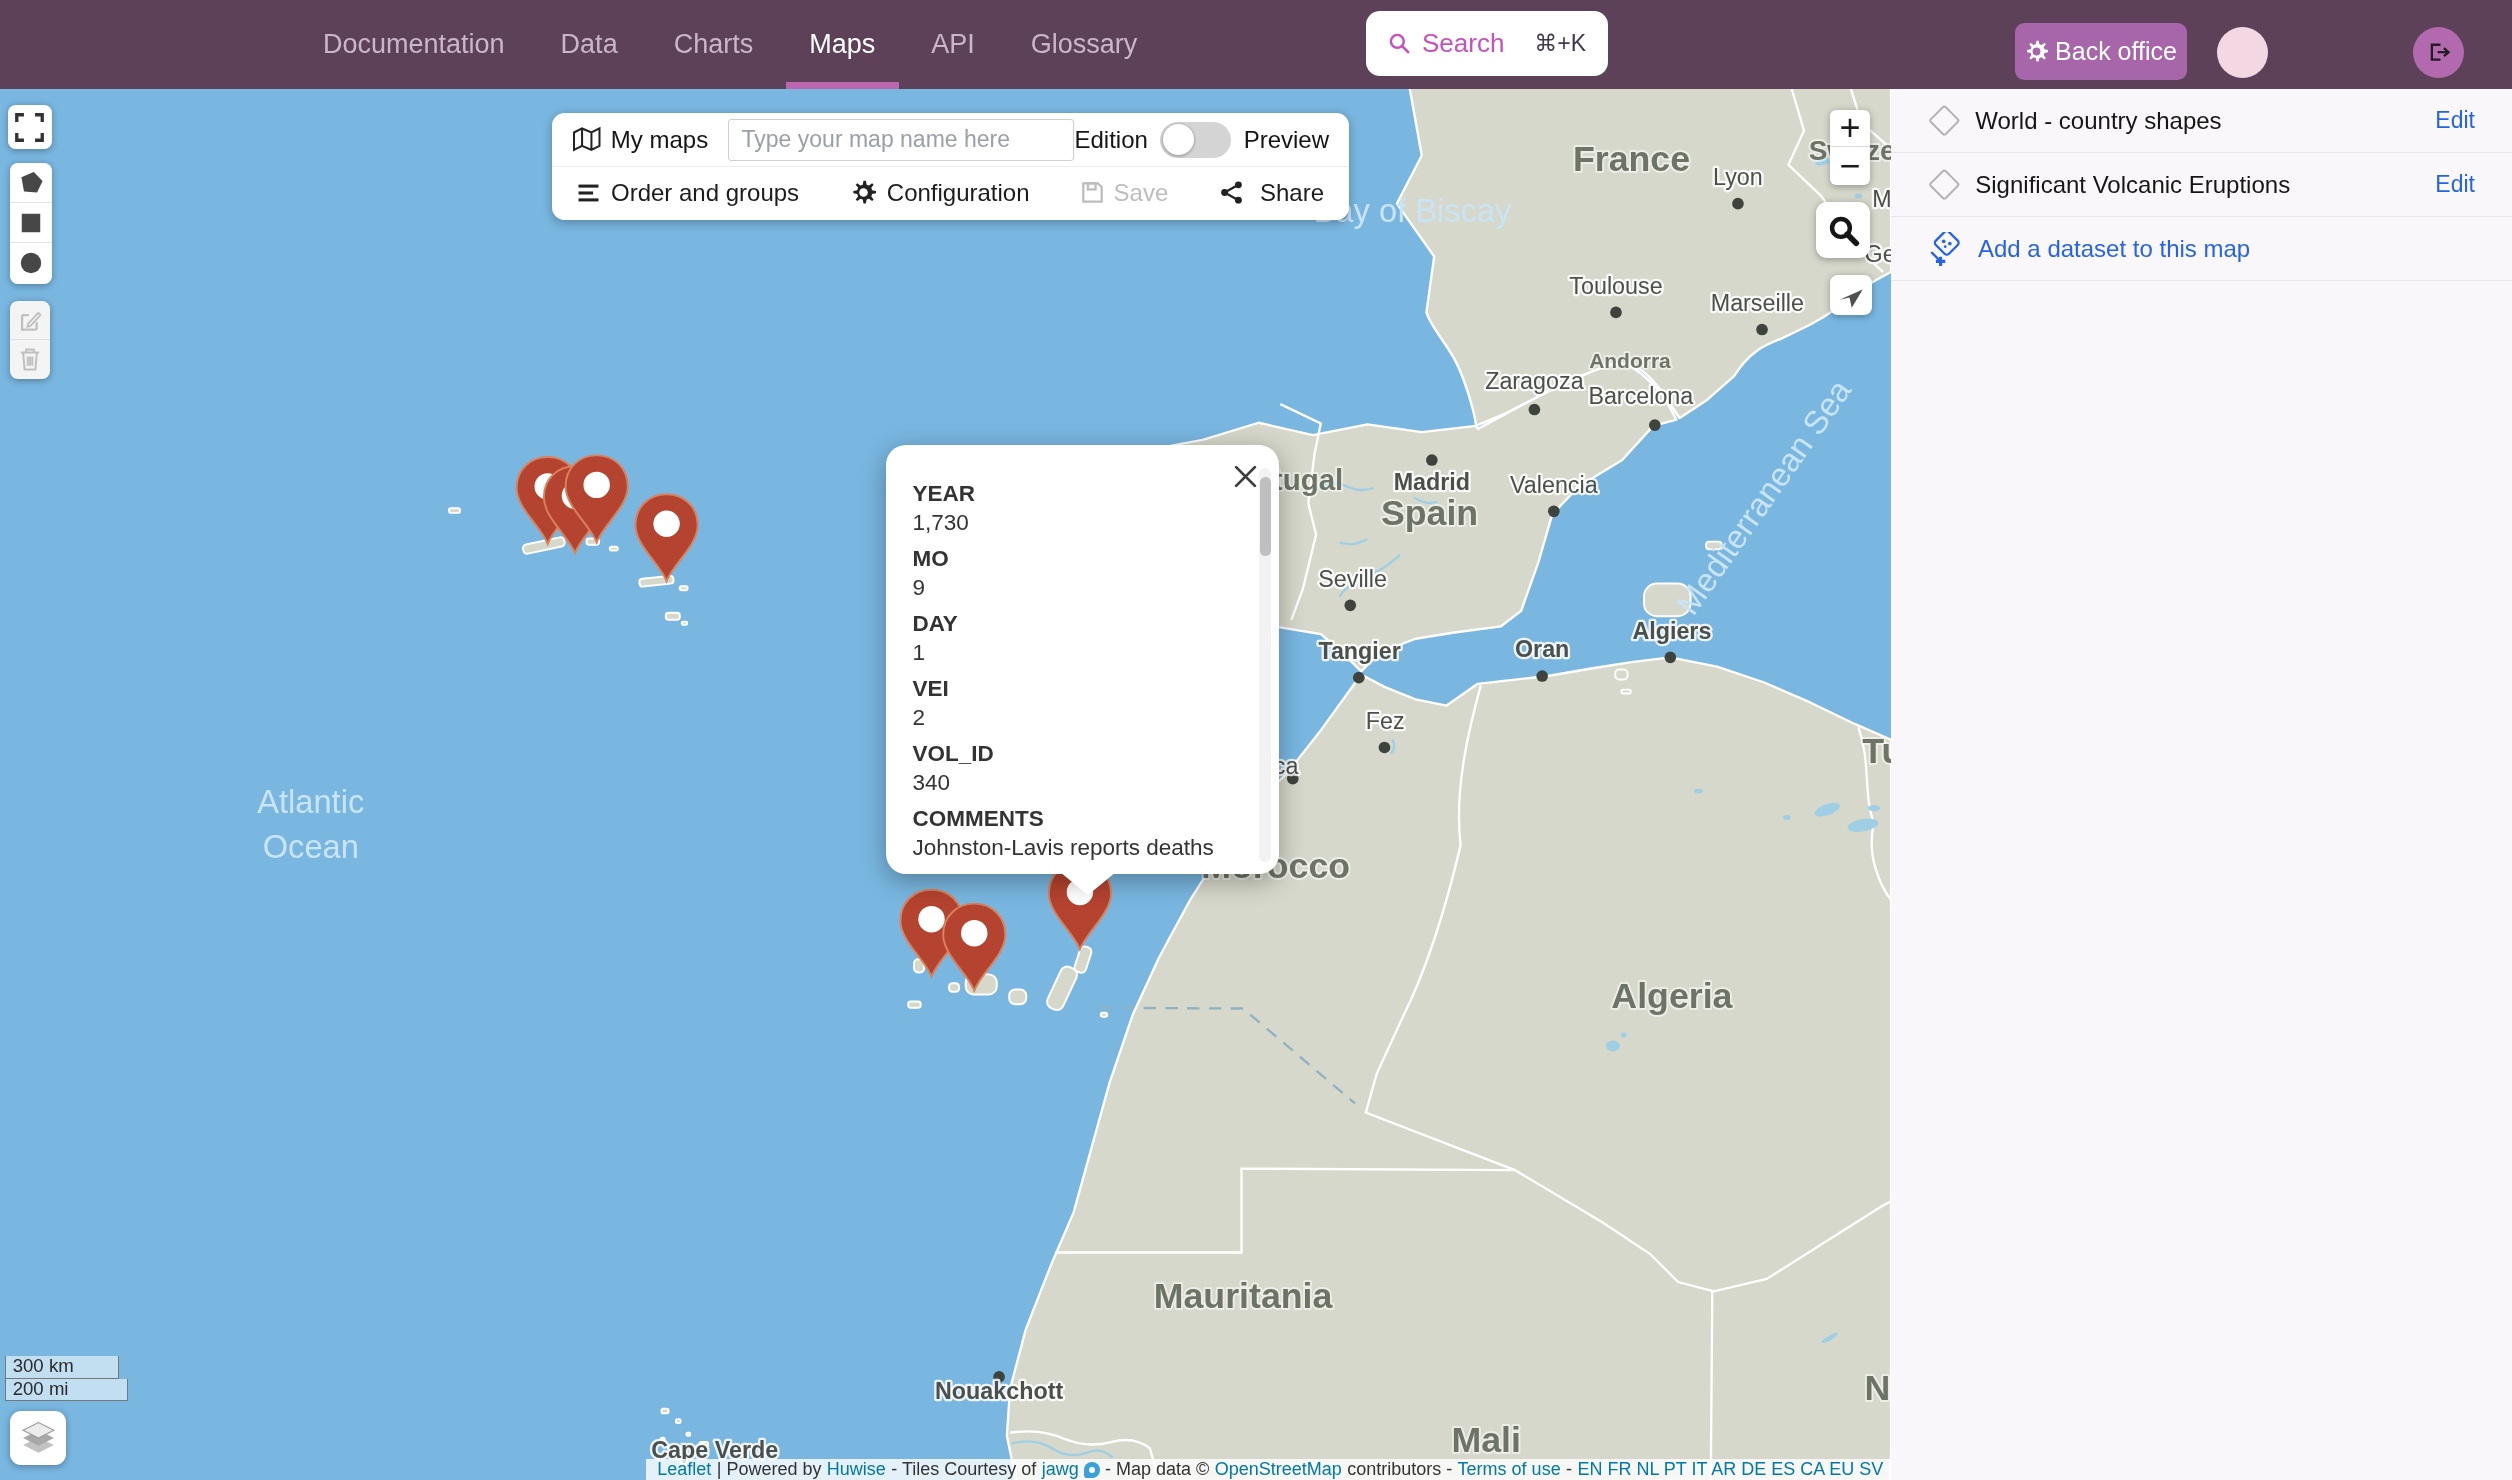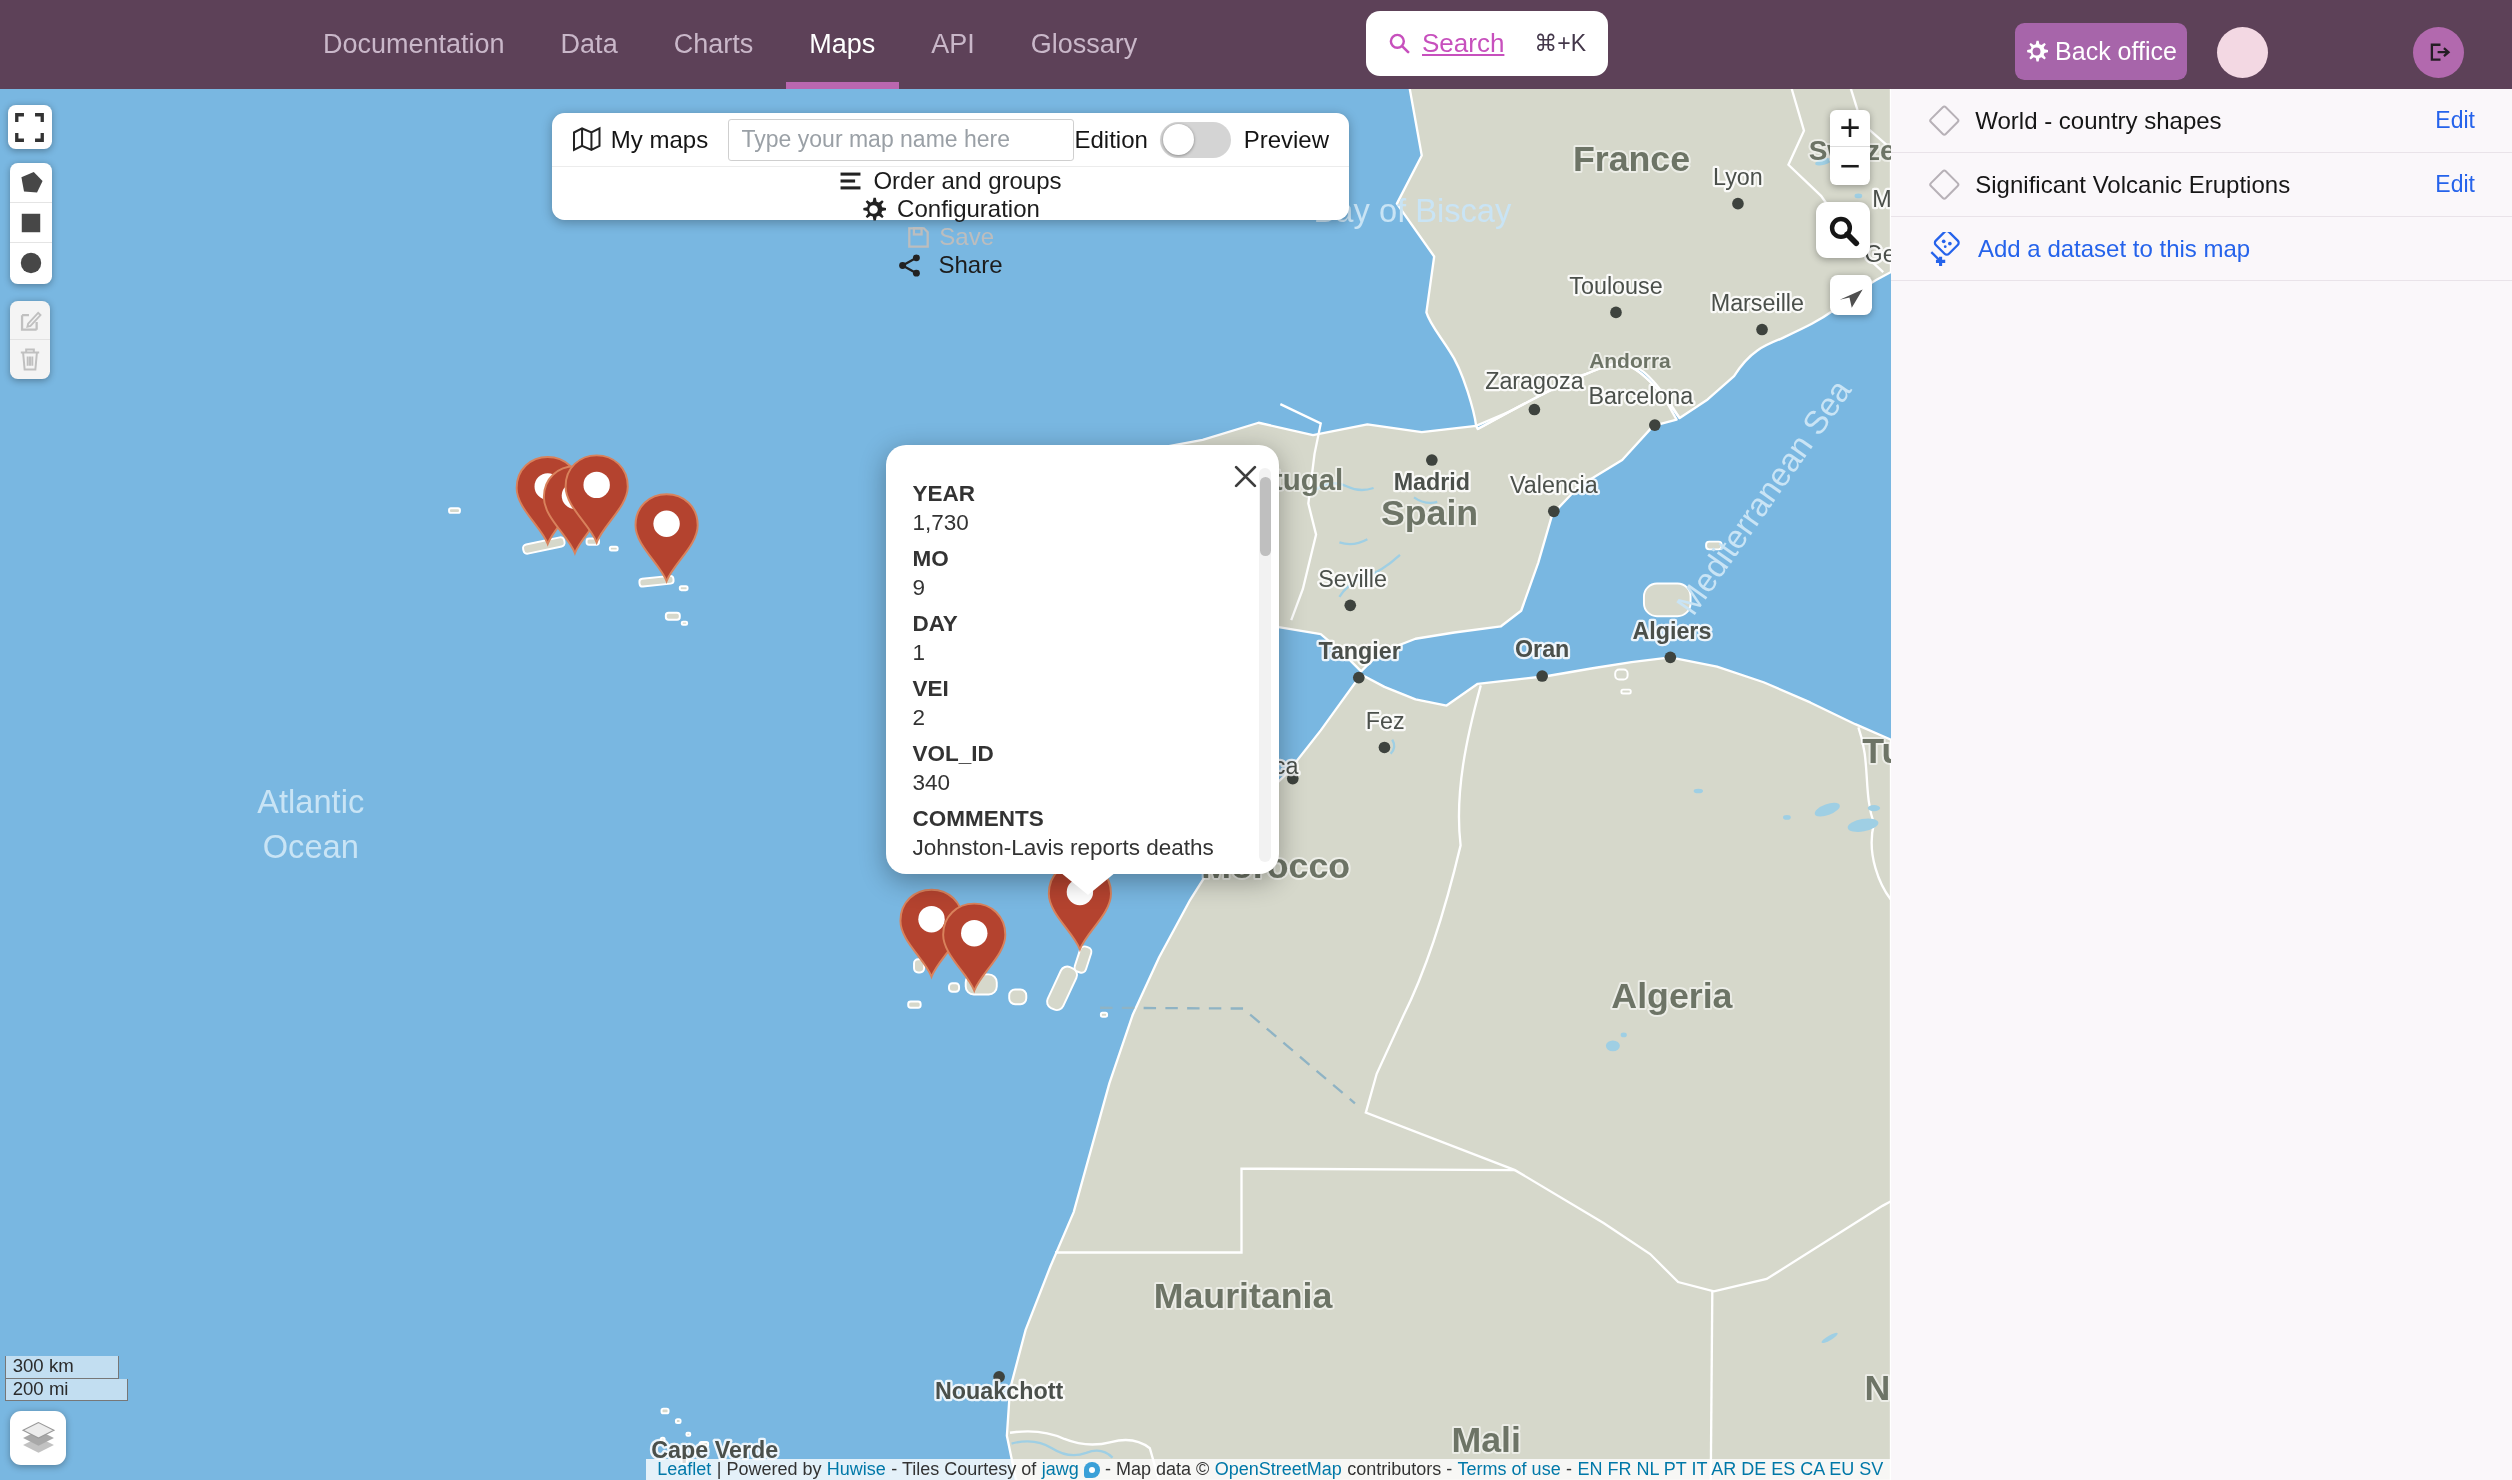--- a/index.html
+++ b/index.html
@@ -8,41 +8,41 @@
 
   
   .nav{position:absolute;left:0;top:0;width:2512px;height:89px;background:#5d4158;z-index:60;display:flex;align-items:center;}
   .nav-items{display:flex;align-items:center;height:100%;margin-left:295px;}
   .nav-item{position:relative;height:100%;display:flex;align-items:center;padding:0 28px;
             font-size:27px;color:#c9b7c9;cursor:pointer;}
   .nav-item.active{color:#ffffff;}
   .nav-item.active::after{content:"";position:absolute;left:4.7px;right:4.7px;bottom:0;height:7px;background:#ba67b0;}
   .search-pill{position:absolute;left:1366px;top:11px;width:242px;height:65px;background:#ffffff;border-radius:14px;
                display:flex;align-items:center;padding:0 22px;box-sizing:border-box;cursor:pointer;}
-  .search-pill .s-label{color:#c750bd;font-size:26px;margin-left:11px;text-decoration:underline;}
+  .search-pill .s-label{color:#c750bd;font-size:26px;margin-left:11px;}
   .search-pill .s-short{color:#43374a;font-size:23px;margin-left:auto;}
   .backoffice{position:absolute;left:2015px;top:23px;width:172px;height:57px;background:#a765aa;border-radius:9.3px;
               display:flex;align-items:center;justify-content:center;gap:7px;color:#fff;font-size:25px;cursor:pointer;}
   .avatar1{position:absolute;left:2217px;top:27px;width:51px;height:51px;border-radius:50%;background:#f3d8e3;cursor:pointer;}
   .avatar2{position:absolute;left:2413px;top:27px;width:51px;height:51px;border-radius:50%;background:#b269ae;cursor:pointer;
            display:flex;align-items:center;justify-content:center;}
 
   
   .sidebar{position:absolute;left:1891px;top:89px;width:621px;height:1392px;background:#faf7fa;z-index:50;}
   .sb-row{height:64px;display:flex;align-items:center;padding:0 37px;box-sizing:border-box;border-bottom:1.6px solid #e9e3e9;}
   .sb-diamond{width:18.6px;height:18.6px;border:2.3px solid #b7b1b7;border-radius:3.1px;transform:rotate(45deg);margin:0 20px 0 4.7px;flex:0 0 auto;}
   .sb-name{font-size:24px;color:#161616;}
   .sb-edit{margin-left:auto;font-size:23px;color:#2563eb;cursor:pointer;}
   .sb-add{color:#2563eb;font-size:24px;display:flex;align-items:center;gap:14px;cursor:pointer;}
 
   
   .tcard{position:absolute;left:552px;top:113px;width:797px;height:107px;background:#fff;border-radius:12.4px;
          box-shadow:0 2.3px 11px rgba(0,0,0,.28);z-index:30;}
   .trow1{height:53px;display:flex;align-items:center;padding:0 20px;}
-  .trow2{height:51px;display:flex;align-items:center;padding:0 25px;border-top:1.6px solid #ececec;justify-content:space-between;flex-direction:column;}
+  .trow2{height:51px;display:flex;align-items:center;padding:0 25px;border-top:1.6px solid #ececec;justify-content:space-between;}
   .t-label{font-size:24px;color:#151515;margin-left:9.3px;white-space:nowrap;}
   .t-input{margin-left:20px;width:346px;height:40px;border:1.6px solid #cfcfcf;border-radius:3.1px;font-size:23px;
            padding:0 12.4px;font-family:"Liberation Sans",sans-serif;color:#333;}
   .t-input::placeholder{color:#9aa0a6;}
   .t-toggle-wrap{display:flex;align-items:center;margin-left:auto;gap:12.4px;}
   .t-toggle{width:71px;height:36px;background:#d4d4d4;border-radius:18px;position:relative;cursor:pointer;flex:0 0 auto;}
   .t-knob{position:absolute;left:2.3px;top:2.3px;width:31px;height:31px;background:#fff;border-radius:50%;box-shadow:0 0.8px 3.1px rgba(0,0,0,.4);}
   .t-item{display:flex;align-items:center;font-size:24px;color:#1c1c1c;cursor:pointer;white-space:nowrap;}
   .t-item.disabled{color:#bdbdbd;cursor:default;}
 

